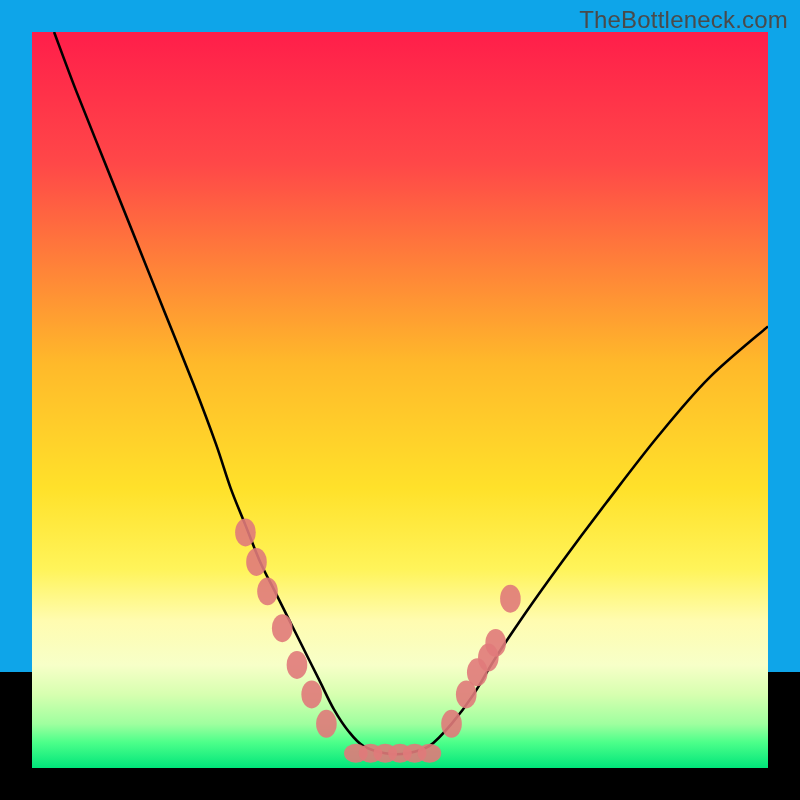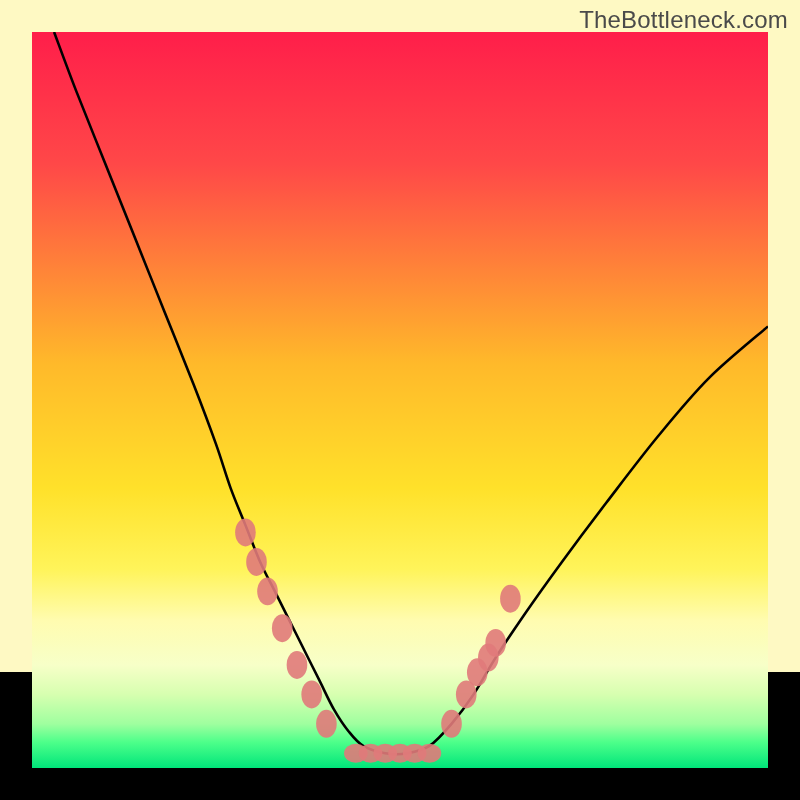--- a/index.html
+++ b/index.html
@@ -8,21 +8,21 @@
     width: 800px;
     height: 800px;
     overflow: hidden;
     background: #000;
     font-family: Arial, Helvetica, sans-serif;
   }
   .frame {
     position: relative;
     width: 800px;
     height: 672px;
-    background: #fef9c3;
+    background: #0ea5e9;
   }
   .plot-area {
     position: absolute;
     left: 32px;
     top: 32px;
     width: 736px;
     height: 736px;
     overflow: hidden;
   }
   .gradient-bg {

